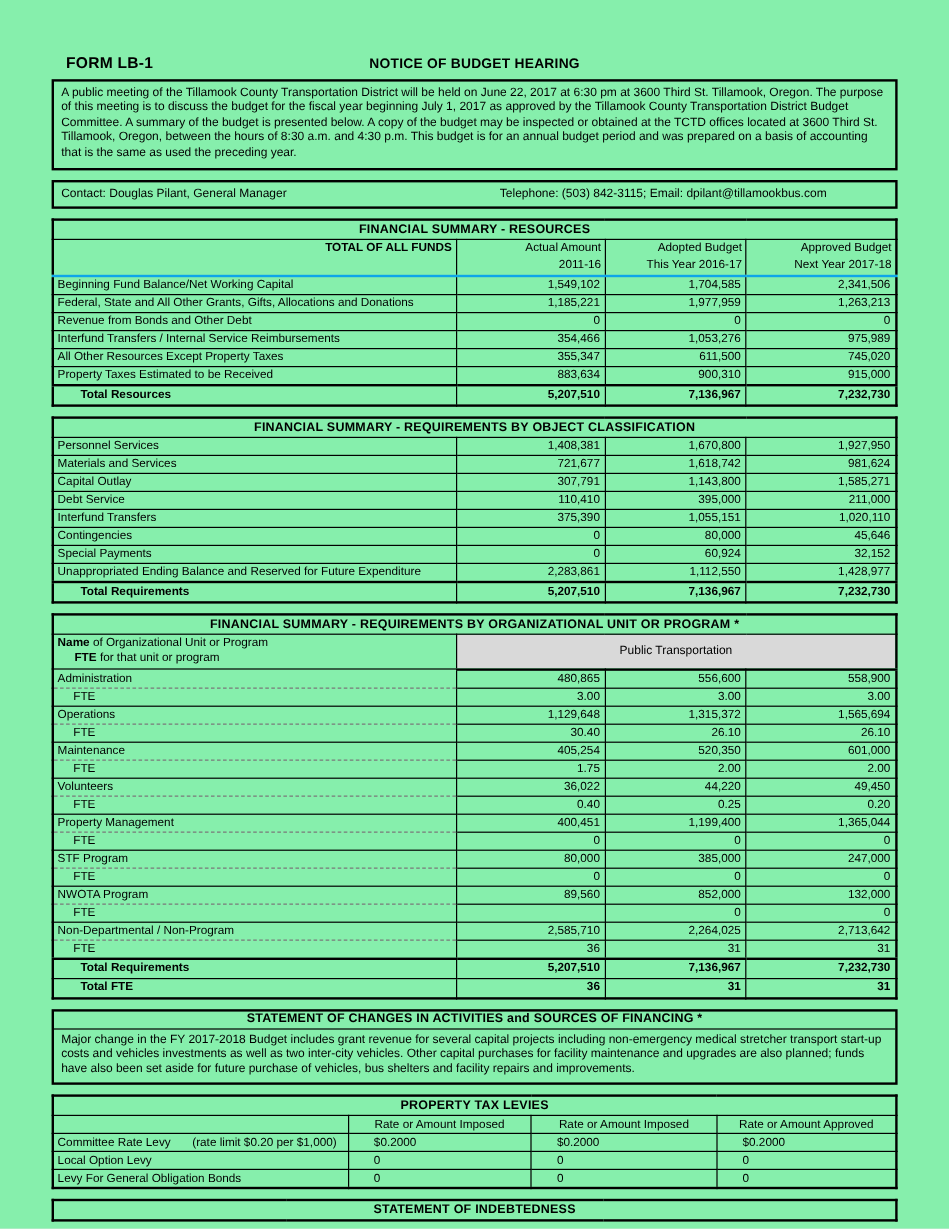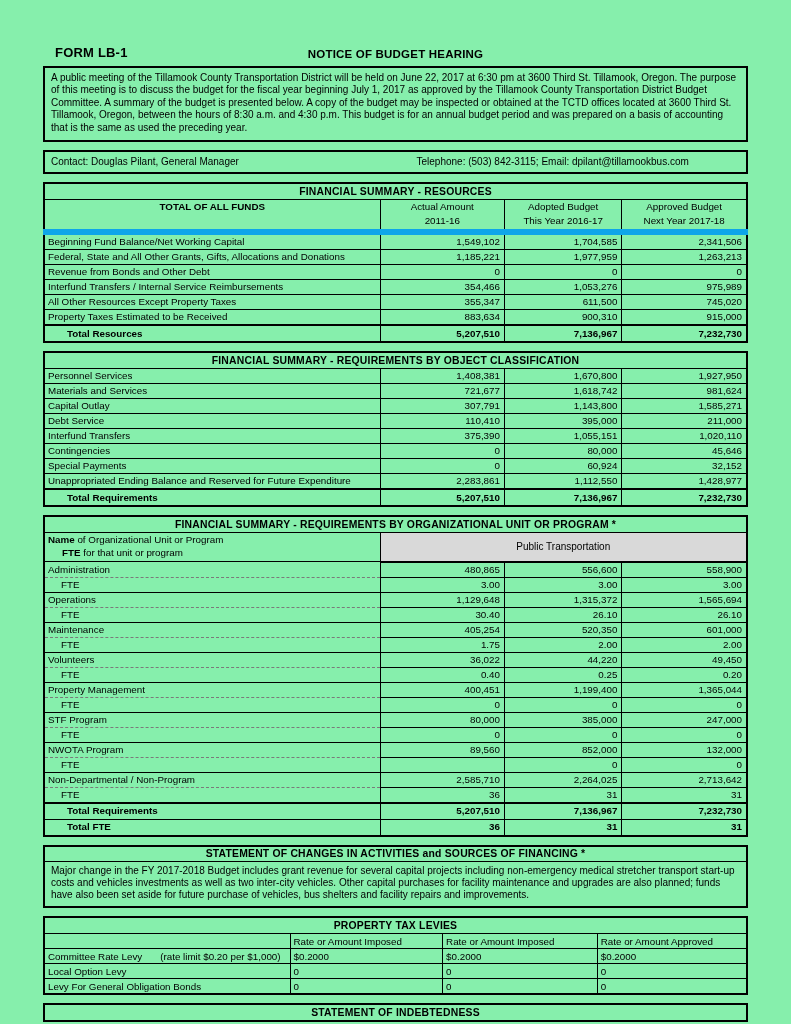--- a/index.html
+++ b/index.html
@@ -19,41 +19,41 @@
   .contact-box span{position:absolute;top:4px;white-space:nowrap;}
   .contact-left{left:6px;}
   .contact-right{left:53%;}
 
   
   table{width:100%;border-collapse:collapse;table-layout:fixed;border:2px solid #000;margin-bottom:8px;}
   td{border-left:1px solid #000;border-right:1px solid #000;border-bottom:1px solid #000;border-top:none;
      font-size:9.8px;padding:1px 3px;height:12px;line-height:11.5px;white-space:nowrap;overflow:hidden;vertical-align:middle;}
   tr.title-row td{font-weight:bold;text-align:center;font-size:10.4px;height:13px;letter-spacing:.2px;}
   td.num{text-align:right;padding-right:4px;}
-  tr.colhead td{text-align:center;vertical-align:top;border-bottom:6px solid #0ea5e9;padding-top:1px;height:27px;}
+  tr.colhead td{text-align:right;vertical-align:top;border-bottom:2px solid #0ea5e9;padding-top:1px;height:27px;}
   tr.colhead .l2{margin-top:2px;}
   td.allfunds{font-weight:bold;padding-top:2px;}
   tr.total td{font-weight:bold;border-top:2px solid #000;height:13px;}
   td.indent{padding-left:22px;}
 
   
   td.orghead{vertical-align:top;padding-top:1px;height:26px;}
   td.orghead .b{font-weight:bold;}
   td.orghead .line2{padding-left:14px;margin-top:1px;}
   td.gray{background:#d9d9d9;text-align:center;vertical-align:middle;font-size:10px;border-bottom:2px solid #000;}
   tr.prog-name td.plabel{border-bottom:1px dashed #7a7a7a;}
   td.fte-label{padding-left:16px;}
 
   
   .stmt-title{font-weight:bold;text-align:center;font-size:10.4px;border-bottom:1px solid #000;padding:1px 0 2px 0;letter-spacing:.2px;}
   .stmt-text{padding:3px 6px 5px 6px;font-size:10px;line-height:12.3px;}
 
   
-  td.ctrhead{}
-  td.leftval{text-align:left;padding-left:3px;}
+  td.ctrhead{text-align:center;}
+  td.leftval{text-align:left;padding-left:21px;}
   .note{margin-left:18px;}
 </style>
 </head>
 <body>
 <div class="sheet">
 <div class="page">
 
 <div class="doc-header">
   <span class="form-label">FORM LB-1</span>
   <div class="doc-title">NOTICE OF BUDGET HEARING</div>

